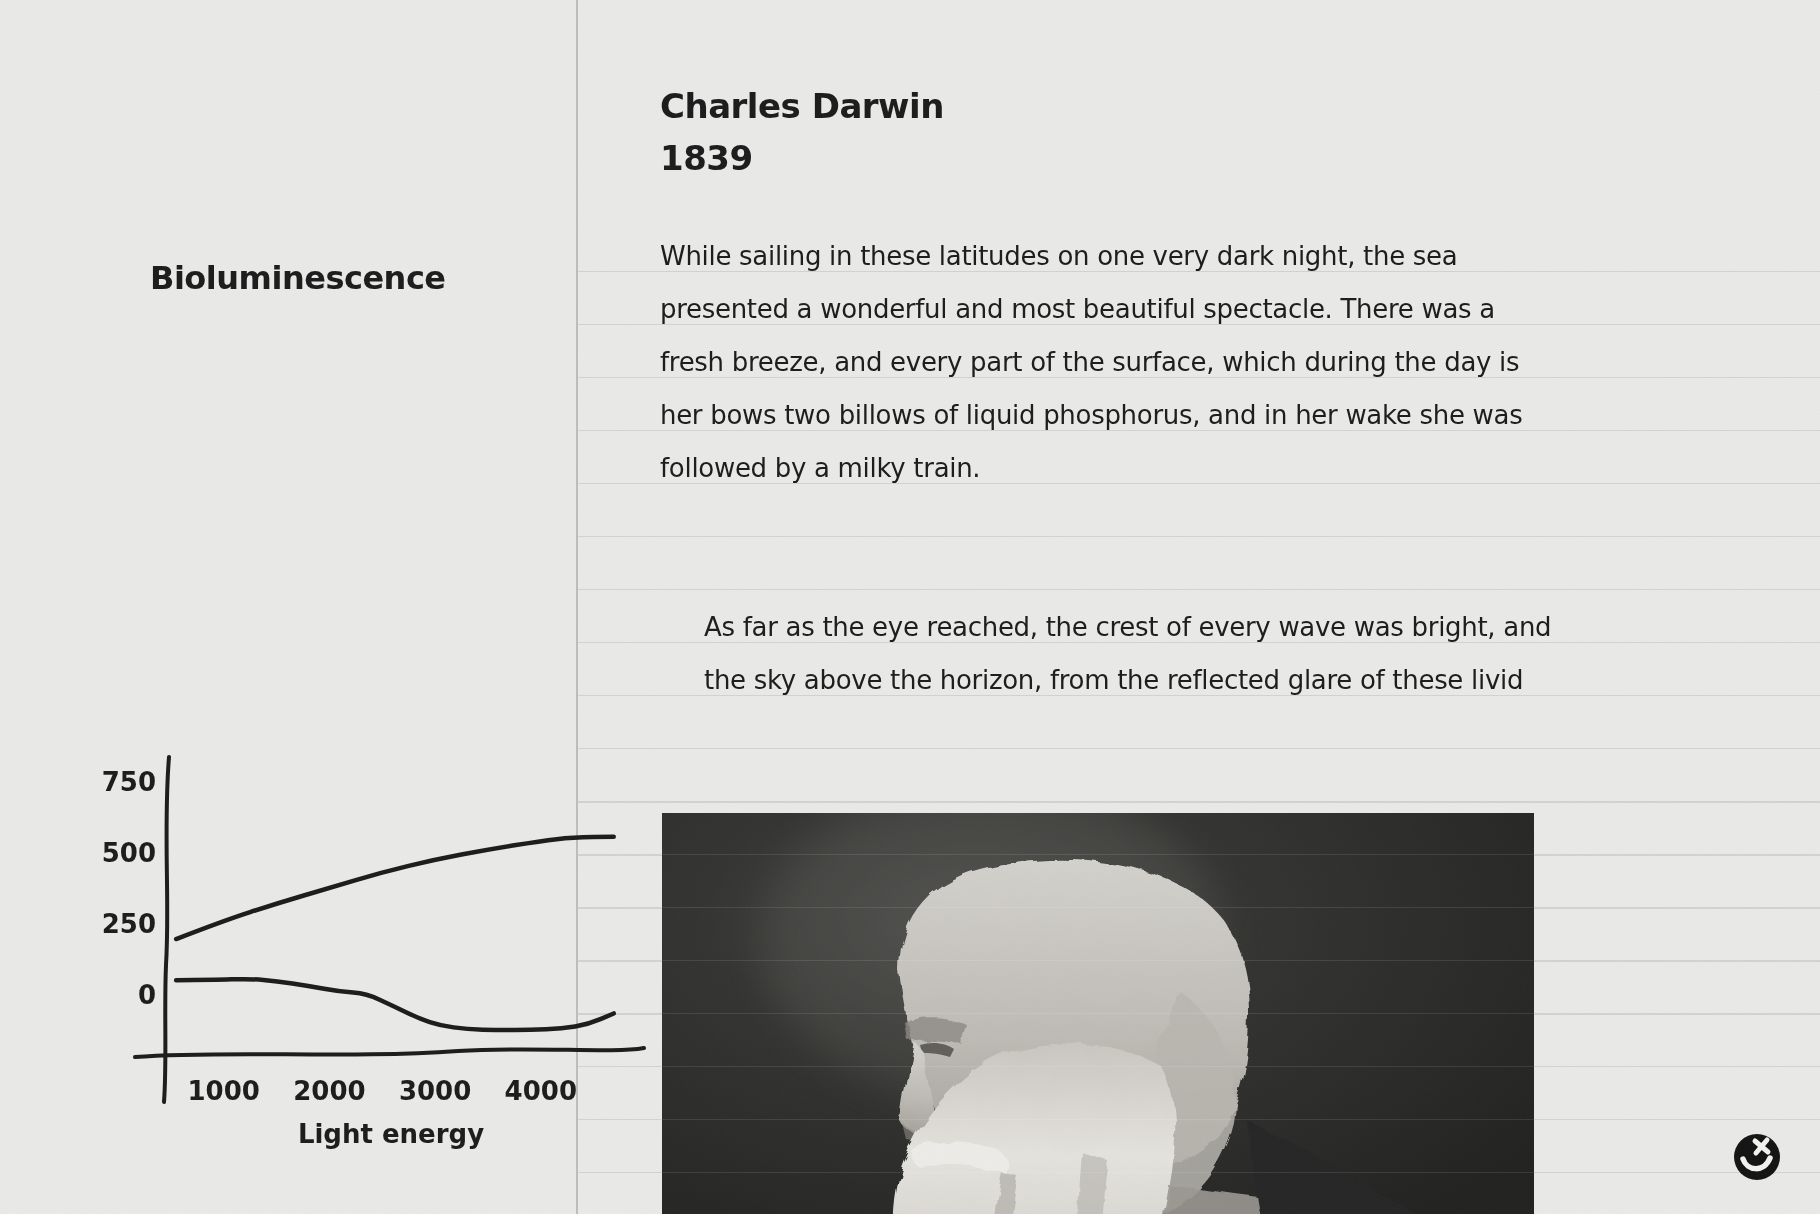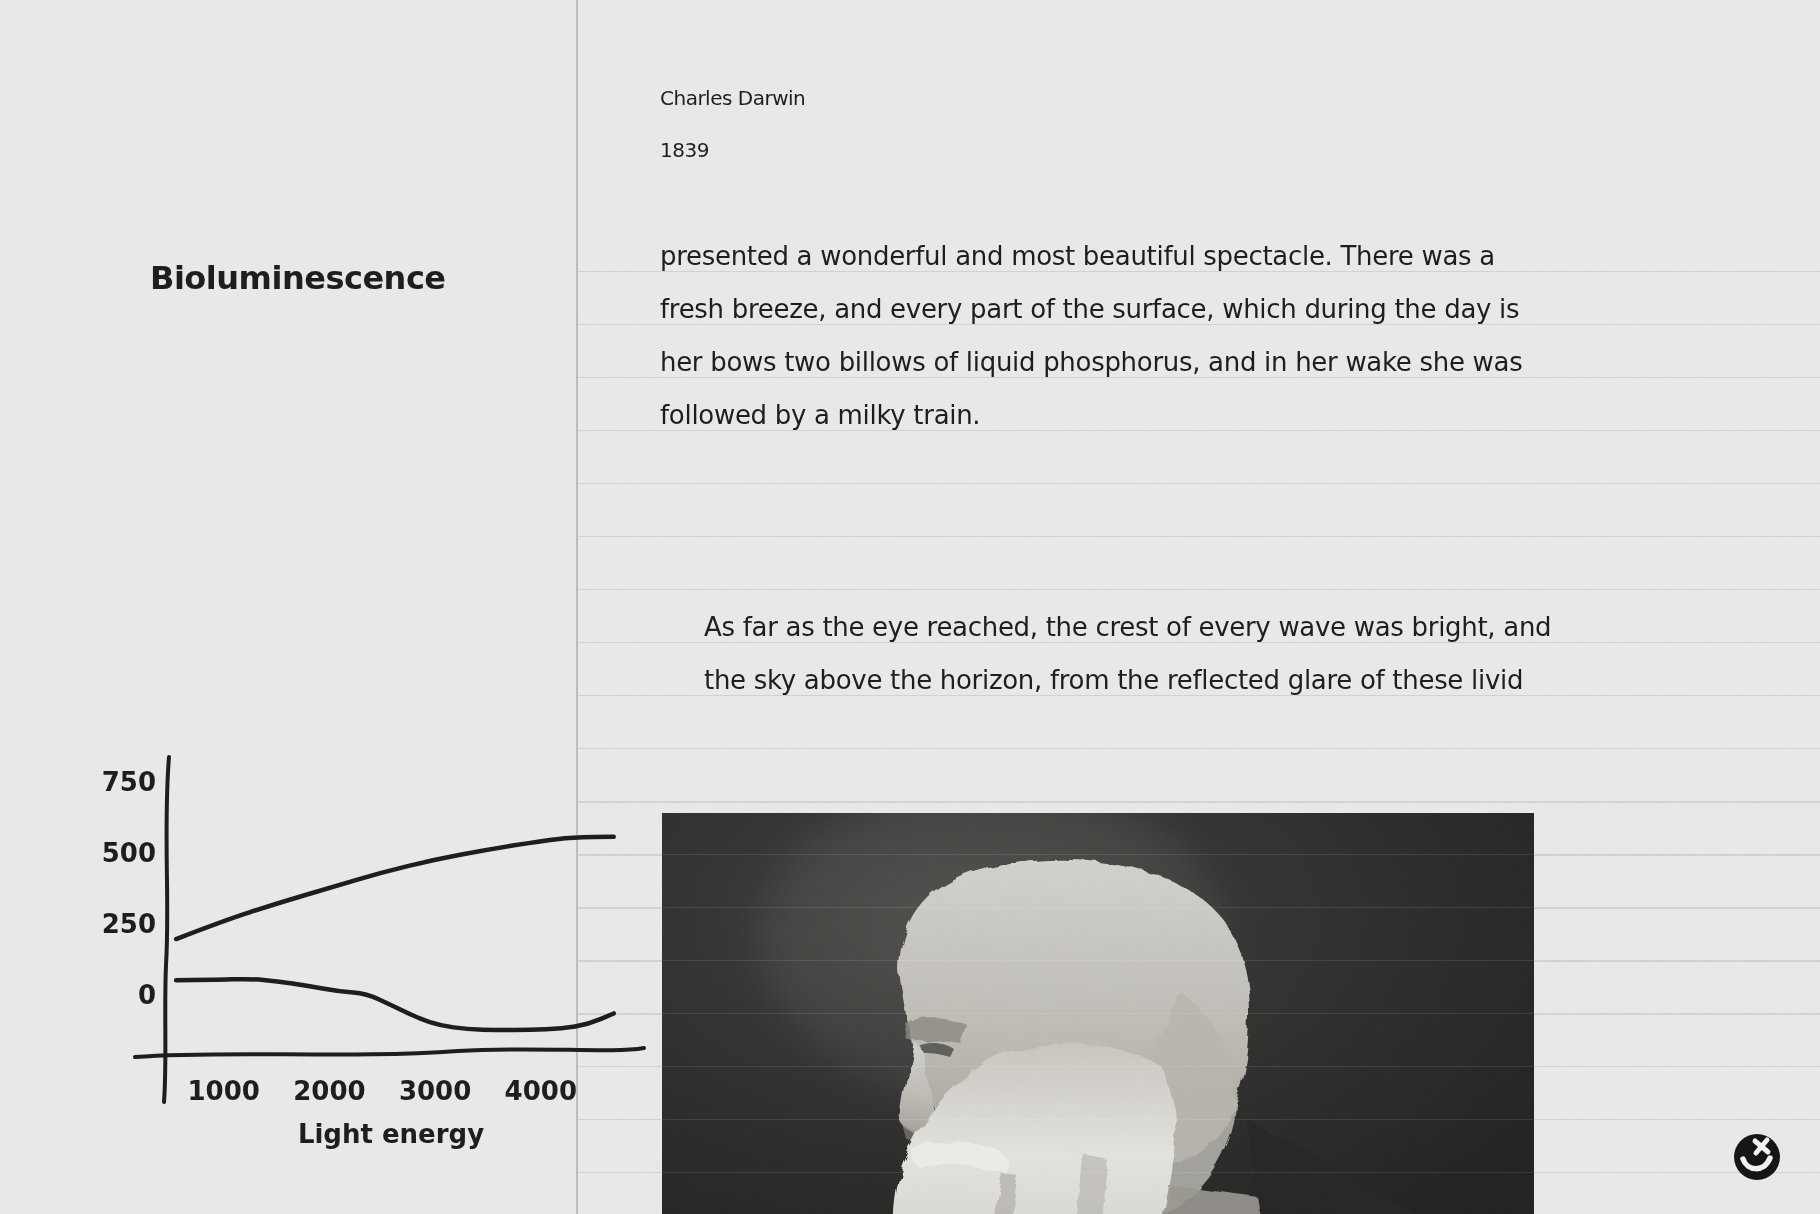--- a/index.html
+++ b/index.html
@@ -32,22 +32,22 @@
   .chart{position:absolute;left:0;top:640px;width:640px;height:574px;z-index:3;padding-left:28px;}
   .chart svg{display:block;width:100%;height:100%;}
   .axis{fill:none;stroke:#1c1c1c;stroke-width:4;stroke-linecap:round;}
   .series{fill:none;stroke:#1c1c1c;stroke-width:4.5;stroke-linecap:round;stroke-linejoin:round;}
   .tick{font-family:"DejaVu Sans",sans-serif;font-size:26px;font-weight:700;fill:#1c1c1c;}
   .ytick{text-anchor:end;}
   .xtick{text-anchor:middle;}
   .xlabel{text-anchor:middle;font-size:26px;}
   
   .note-heading{
-    position:absolute;left:83px;top:72px;
-    font-size:20px;font-weight:400;line-height:52px;letter-spacing:-0.5px;
+    position:absolute;left:83px;top:80px;
+    font-size:34px;font-weight:700;line-height:52px;letter-spacing:-0.5px;
     z-index:3;
   }
   .para{
     position:absolute;left:83px;width:1120px;
     font-size:26px;font-weight:400;line-height:53px;letter-spacing:-0.3px;
     z-index:3;
   }
   .para .text-line{white-space:nowrap;}
   .p1{top:230px;}
   .p2{top:601px;margin-left:44px;}
@@ -101,20 +101,21 @@
 
   <div class="right-pane">
     <div class="rules"></div>
 
     <div class="note-heading">
       <div>Charles Darwin</div>
       <div>1839</div>
     </div>
 
     <div class="para p1">
+      <div class="text-line">While sailing in these latitudes on one very dark night, the sea</div>
       <div class="text-line">presented a wonderful and most beautiful spectacle. There was a</div>
       <div class="text-line">fresh breeze, and every part of the surface, which during the day is</div>
       <div class="text-line">her bows two billows of liquid phosphorus, and in her wake she was</div>
       <div class="text-line">followed by a milky train.</div>
     </div>
 
     <div class="para p2">
       <div class="text-line">As far as the eye reached, the crest of every wave was bright, and</div>
       <div class="text-line">the sky above the horizon, from the reflected glare of these livid</div>
     </div>

